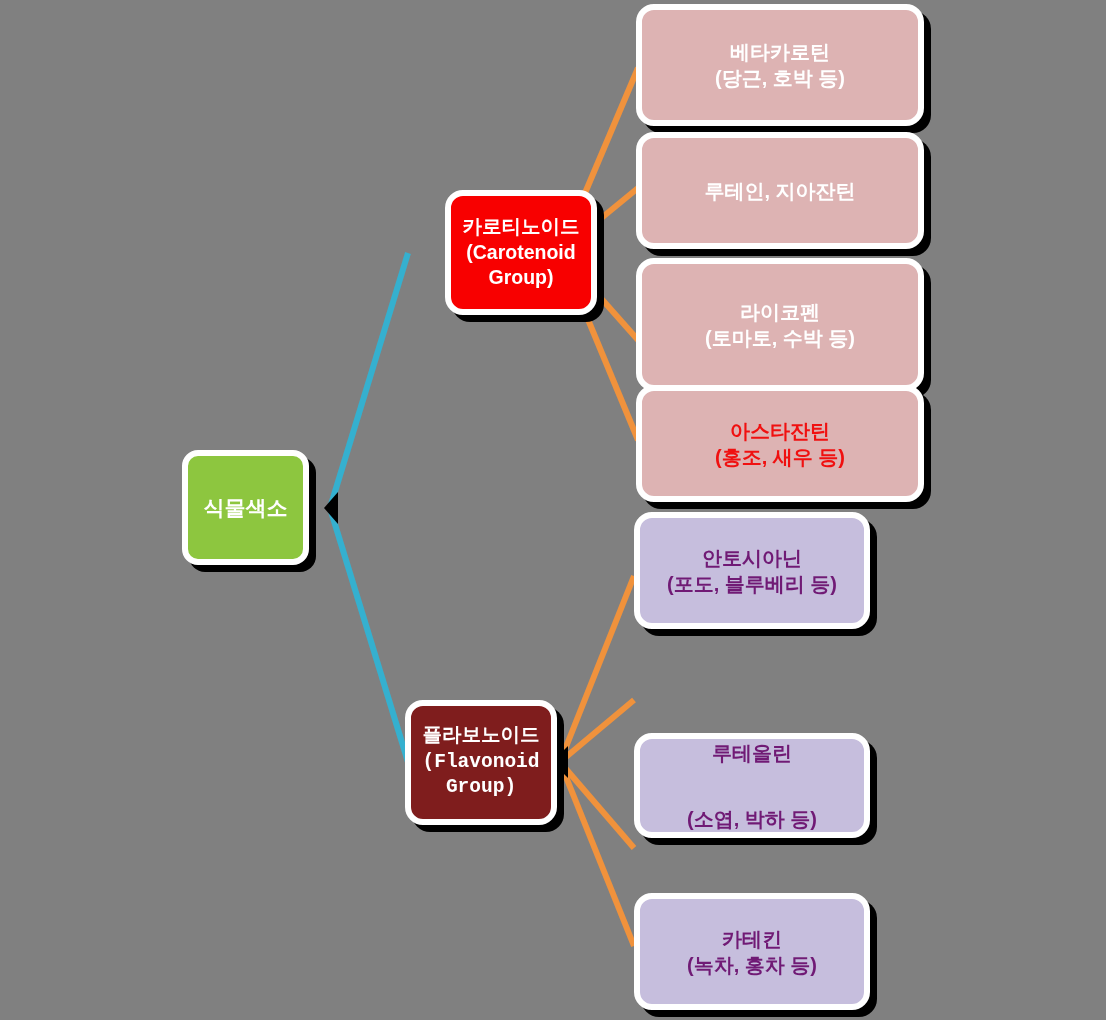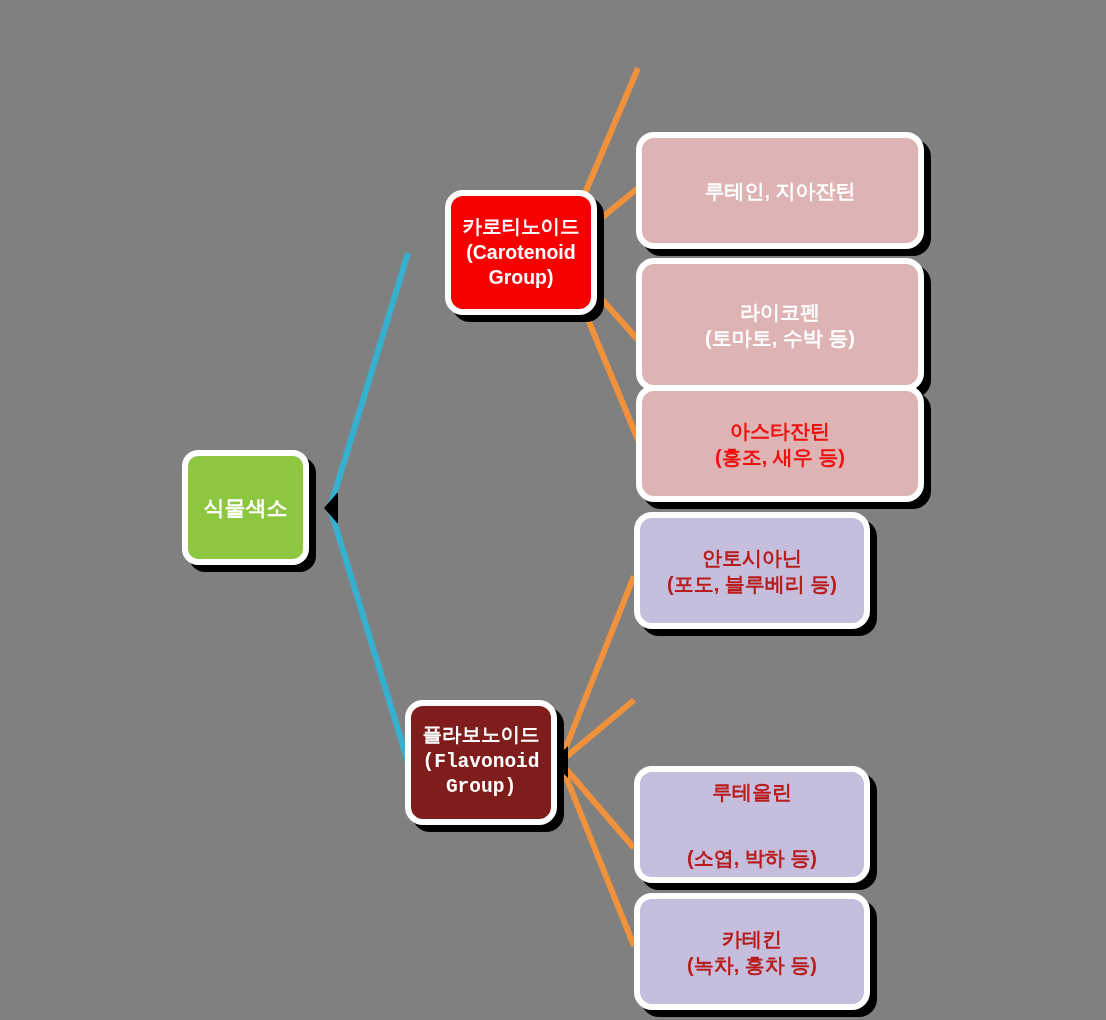--- a/index.html
+++ b/index.html
@@ -68,21 +68,21 @@
   }
   .node-leaf.carot {
     background: #ddb3b3;
     color: #ffffff;
   }
   .node-leaf.carot.accent {
     color: #f01010;
   }
   .node-leaf.flav {
     background: #c6bedd;
-    color: #b91c1c;
+    color: #701a75;
   }
 </style>
 </head>
 <body>
 
 <div id="canvas">
 
   <svg id="edges" viewBox="0 0 1106 1020" xmlns="http://www.w3.org/2000/svg">
 
     <line x1="330" y1="508" x2="408" y2="253" stroke="#35b0cf" stroke-width="6"></line>
@@ -113,20 +113,24 @@
     <span class="ln">(Carotenoid</span>
     <span class="ln">Group)</span>
   </div>
 
   <div class="node node-group flavonoid" style="left:405px; top:700px; width:152px; height:125px;">
     <span class="ln">플라보노이드</span>
     <span class="ln">(Flavonoid</span>
     <span class="ln">Group)</span>
   </div>
 
+  <div class="node node-leaf carot" style="left:636px; top:4px; width:288px; height:122px;">
+    <span class="ln">베타카로틴</span>
+    <span class="ln">(당근, 호박 등)</span>
+  </div>
 
   <div class="node node-leaf carot" style="left:636px; top:132px; width:288px; height:117px;">
     <span class="ln">루테인, 지아잔틴</span>
   </div>
 
   <div class="node node-leaf carot" style="left:636px; top:258px; width:288px; height:133px;">
     <span class="ln">라이코펜</span>
     <span class="ln">(토마토, 수박 등)</span>
   </div>
 
@@ -134,21 +138,21 @@
     <span class="ln">아스타잔틴</span>
     <span class="ln">(홍조, 새우 등)</span>
   </div>
 
   <div class="node node-leaf flav" style="left:634px; top:512px; width:236px; height:117px;">
     <span class="ln">안토시아닌</span>
     <span class="ln">(포도, 블루베리 등)</span>
   </div>
 
 
-  <div class="node node-leaf flav" style="left:634px; top:766px; width:236px; height:117px;gap:40px;">
+  <div class="node node-leaf flav" style="left:634px; top:733px; width:236px; height:105px;gap:40px;">
     <span class="ln">루테올린</span>
     <span class="ln">(소엽, 박하 등)</span>
   </div>
 
   <div class="node node-leaf flav" style="left:634px; top:893px; width:236px; height:117px;">
     <span class="ln">카테킨</span>
     <span class="ln">(녹차, 홍차 등)</span>
   </div>
 
 </div>

